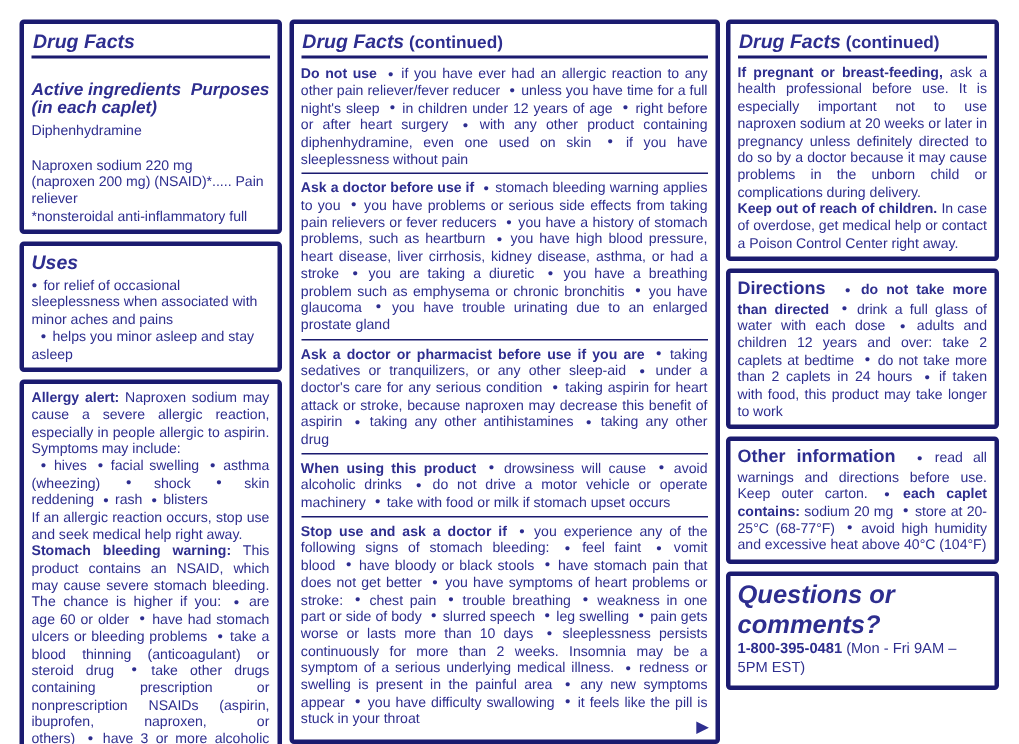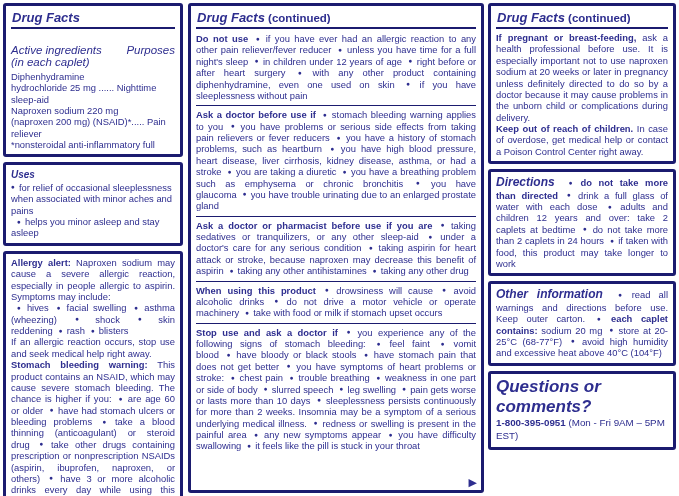--- a/index.html
+++ b/index.html
@@ -7,21 +7,21 @@
     --tx:#2e2e8f;   
   }
   *{margin:0;padding:0;box-sizing:border-box;}
   html,body{background:#ffffff;}
   body{
     width:679px;height:496px;
     font-family:"Liberation Sans",sans-serif;
     color:var(--tx);
     overflow:hidden;
   }
-  .label{display:flex;width:679px;height:496px;padding:3px;}
+  .label{display:flex;width:679px;height:496px;padding:13px;}
   .col{display:flex;flex-direction:column;height:100%;}
   .col1{width:180px;margin-right:5px;}
   .col2{width:296px;margin-right:4px;}
   .col3{width:188px;}
   .box{
     border:3px solid var(--nv);
     border-radius:3px;
     background:#fff;
     padding:3px 5px 4px 5px;
     margin-bottom:5px;
@@ -29,23 +29,23 @@
   .col .box:last-child{margin-bottom:0;}
   .grow{flex:1;}
   .rel{position:relative;}
   .df-title{
     font-size:13px;font-weight:bold;font-style:italic;
     border-bottom:2px solid var(--nv);
     padding:1px 0 2px 1px;margin-bottom:3px;
     white-space:nowrap;
   }
   .df-title .cont{font-style:normal;font-weight:bold;font-size:11.5px;}
-  .h-big{font-size:10px;font-weight:bold;font-style:italic;line-height:1.15;margin:1px 0 1px 0;}
-  .h-inline{font-size:12px;font-weight:bold;font-style:italic;margin-right:4px;}
-  .ai-head{display:flex;justify-content:space-between;font-size:11.5px;font-weight:normal;font-style:italic;line-height:1.08;margin:15px 0 2px 0;}
+  .h-big{font-size:13px;font-weight:bold;font-style:italic;line-height:1.15;margin:1px 0 1px 0;}
+  .h-inline{font-size:12px;font-weight:bold;margin-right:4px;}
+  .ai-head{display:flex;justify-content:space-between;font-size:11.5px;font-weight:bold;font-style:italic;line-height:1.08;margin:15px 0 2px 0;}
   .txt{font-size:9.4px;line-height:1.21;}
   .j{text-align:justify;}
   .bul{font-size:6.5px;vertical-align:1.5px;margin:0 4px 0 6px;}
   .txt > .bul:first-child{margin-left:0;}
   .b{font-weight:bold;}
   .sec{border-top:1.5px solid var(--nv);padding:3px 0 4px 0;}
   .sec.first{border-top:none;padding-top:1px;}
   .arrow{position:absolute;right:4px;bottom:2px;font-size:11px;line-height:1;}
   .phone-line{font-size:9.8px;line-height:1.3;}
   .q-head{font-size:17px;font-weight:bold;font-style:italic;line-height:1.2;}
@@ -58,21 +58,21 @@
   <div class="col col1">
     <div class="box">
       <div class="df-title">Drug Facts</div>
       <div class="ai-head">
         <div>
           <span>Active ingredients</span><br>
           <span>(in each caplet)</span>
         </div>
         <div>Purposes</div>
       </div>
-      <p class="txt"><span>Diphenhydramine</span><br><span>hydrochloride 25 mg ...... Nighttime sleep-aid</span><br><span>Naproxen sodium 220 mg</span><br><span>(naproxen 200 mg) (NSAID)*..... Pain reliever</span><br><span>*nonsteroidal anti-inflammatory full</span></p>
+      <p class="txt"><span>Diphenhydramine</span><br><br><span>Naproxen sodium 220 mg</span><br><span>(naproxen 200 mg) (NSAID)*..... Pain reliever</span><br><span>*nonsteroidal anti-inflammatory full</span></p>
     </div>
 
     <div class="box">
       <div class="h-big">Uses</div>
       <p class="txt"><span class="bul">●</span><span>for relief of occasional sleeplessness when associated with minor aches and pains</span><br><span class="bul">●</span><span>helps you minor asleep and stay asleep</span></p>
     </div>
 
     <div class="box grow rel">
       <p class="txt j"><span class="b">Allergy alert:</span><span> Naproxen sodium may cause a severe allergic reaction, especially in people allergic to aspirin.  Symptoms may include:</span><br><span class="bul">●</span><span>hives</span><span class="bul">●</span><span>facial swelling</span><span class="bul">●</span><span>asthma (wheezing)</span><span class="bul">●</span><span>shock</span><span class="bul">●</span><span>skin reddening</span><span class="bul">●</span><span>rash</span><span class="bul">●</span><span>blisters</span><br><span>If an allergic reaction occurs, stop use and seek medical help right away.</span><br><span class="b">Stomach bleeding warning:</span><span> This product contains an NSAID, which may cause severe stomach bleeding.  The chance is higher if you:</span><span class="bul">●</span><span>are age 60 or older</span><span class="bul">●</span><span>have had stomach ulcers or bleeding problems</span><span class="bul">●</span><span>take a blood thinning (anticoagulant) or steroid drug</span><span class="bul">●</span><span>take other drugs containing prescription or nonprescription NSAIDs (aspirin, ibuprofen, naproxen, or others)</span><span class="bul">●</span><span>have 3 or more alcoholic drinks every day while using this product</span><br></p>
 
@@ -106,18 +106,18 @@
     </div>
 
     <div class="box">
       <p class="txt j"><span class="h-inline">Other information</span><span><span class="bul">●</span><span>read all warnings and directions before use.  Keep outer carton.</span><span class="bul">●</span><span class="b">each caplet contains:</span><span> sodium 20 mg</span><span class="bul">●</span><span>store at 20-25°C (68-77°F)</span><span class="bul">●</span><span>avoid high humidity and excessive heat above 40°C (104°F)</span></span></p>
     </div>
 
 
     <div class="box">
       <div class="q-head">Questions or comments?</div>
       <p class="phone-line">
-        <span class="b">1-800-395-0951</span><span> (Mon - Fri 9AM – 5PM EST)</span>
+        <span class="b">1-800-395-0481</span><span> (Mon - Fri 9AM – 5PM EST)</span>
       </p>
     </div>
   </div>
 
 </div>
 
 </body></html>

